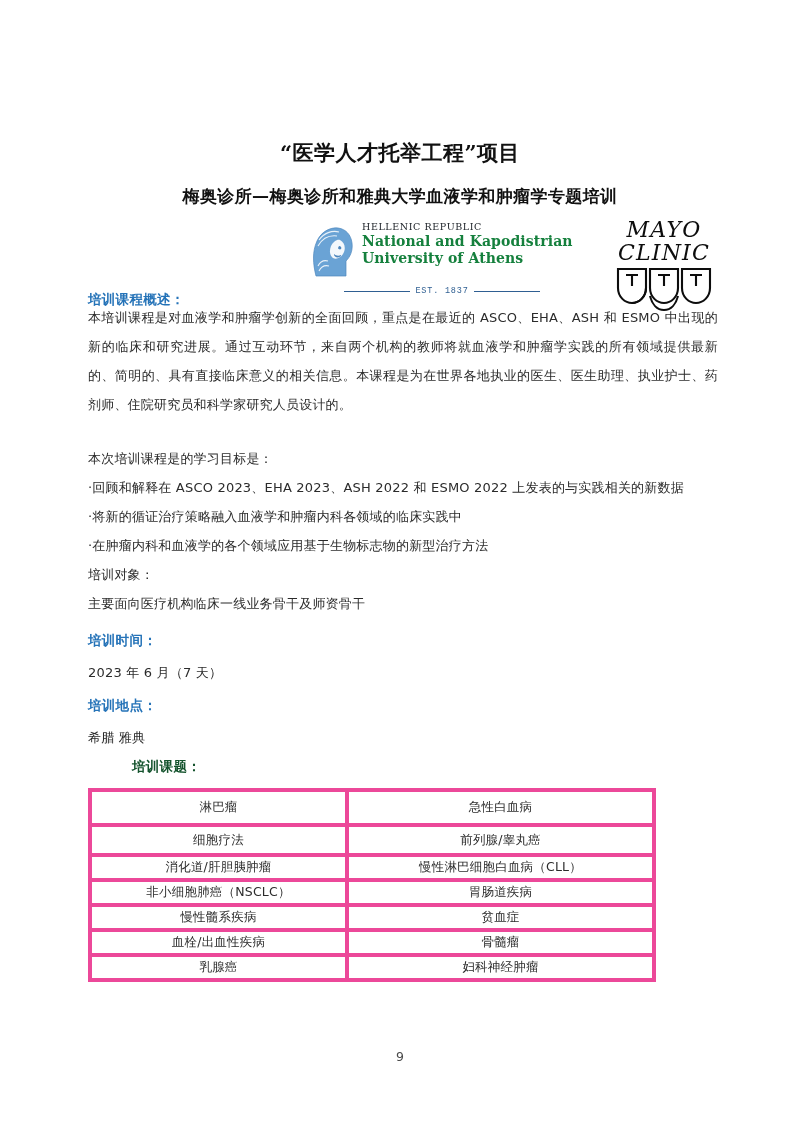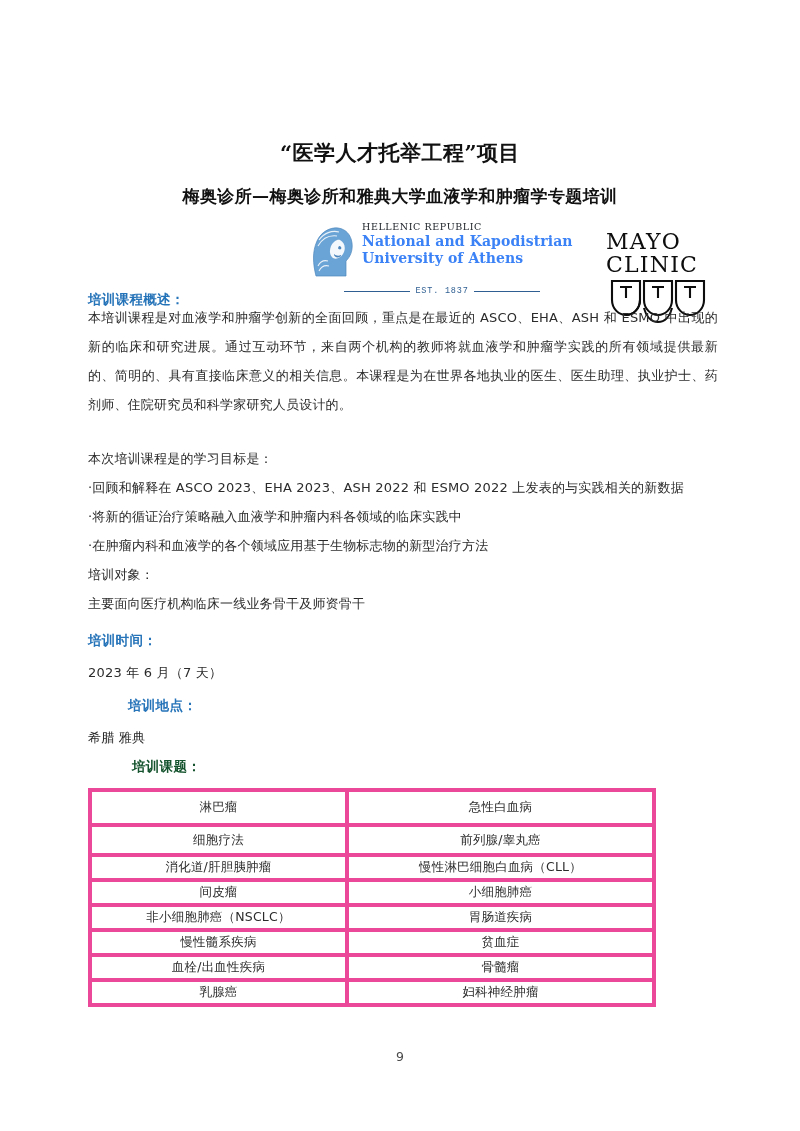--- a/index.html
+++ b/index.html
@@ -76,21 +76,21 @@
     font-size: 9.5px;
     letter-spacing: 0.6px;
     color: #20252b;
     line-height: 13px;
   }
   .uoa-line2, .uoa-line3 {
     font-family: "DejaVu Serif", "Liberation Serif", serif;
     font-weight: bold;
     font-size: 14px;
     letter-spacing: 0.1px;
-    color: #3b82f6;
+    color: #15803d;
     line-height: 17px;
   }
   .uoa-est {
     position: absolute;
     left: 44px;
     top: 66px;
     width: 196px;
     display: flex;
     align-items: center;
     gap: 5px;
@@ -103,24 +103,25 @@
   .uoa-est .est-text {
     font-family: Liberation Mono, monospace;
     font-size: 8.5px;
     letter-spacing: 0.8px;
     color: #2f5f92;
     white-space: nowrap;
   }
   .mayo-logo {
     position: absolute;
     left: 306px;
-    top: 12px;
+    top: 0px;
     width: 116px;
     height: 92px;
-    text-align: left;
+    text-align: center;
+    font-style: italic;
   }
   .mayo-word1, .mayo-word2 {
     font-family: "DejaVu Serif", "Liberation Serif", serif;
     font-size: 22px;
     letter-spacing: 1.2px;
     color: #0d0d0d;
     line-height: 23px;
   }
   .mayo-shields {
     margin-top: 2px;
@@ -280,21 +281,21 @@
   <div class="bullet" style="top:531px;">·在肿瘤内科和血液学的各个领域应用基于生物标志物的新型治疗方法</div>
 
   <div class="line" style="top:560px;">培训对象：</div>
 
   <div class="line" style="top:589px;">主要面向医疗机构临床一线业务骨干及师资骨干</div>
 
   <div class="sec-head" style="top:632px;">培训时间：</div>
 
   <div class="line" style="top:658px;">2023 年 6 月（7 天）</div>
 
-  <div class="sec-head" style="top:697px;margin-left:40px;">培训地点：</div>
+  <div class="sec-head" style="top:697px;">培训地点：</div>
 
   <div class="line" style="top:723px;">希腊 雅典</div>
 
   <div class="sec-head black" style="top:758px;">培训课题：</div>
 
   <table class="topics-table">
     <colgroup>
         <col class="c1">
         <col class="c2">
       </colgroup>
@@ -305,24 +306,20 @@
       </tr>
       <tr class="r-mid">
         <td>细胞疗法</td>
         <td>前列腺/睾丸癌</td>
       </tr>
       <tr class="r-std">
         <td>消化道/肝胆胰肿瘤</td>
         <td>慢性淋巴细胞白血病（CLL）</td>
       </tr>
       <tr class="r-std">
-        <td>间皮瘤</td>
-        <td>小细胞肺癌</td>
-      </tr>
-      <tr class="r-std">
         <td>非小细胞肺癌（NSCLC）</td>
         <td>胃肠道疾病</td>
       </tr>
       <tr class="r-std">
         <td>慢性髓系疾病</td>
         <td>贫血症</td>
       </tr>
       <tr class="r-std">
         <td>血栓/出血性疾病</td>
         <td>骨髓瘤</td>

